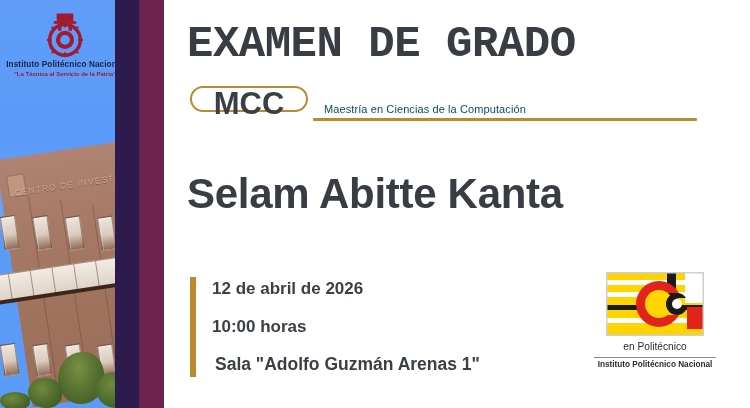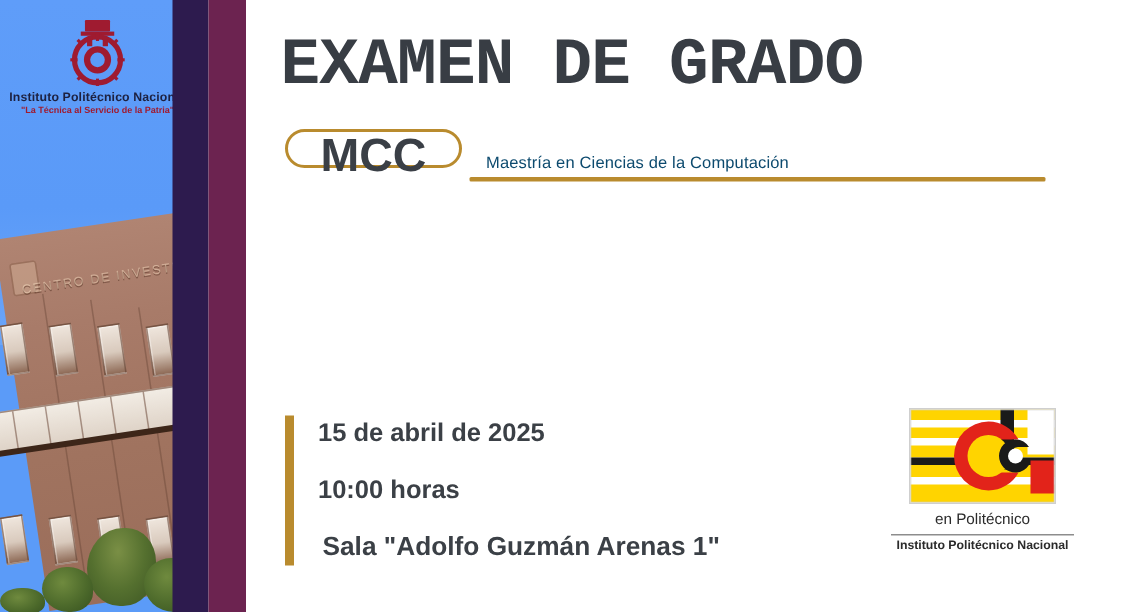--- a/index.html
+++ b/index.html
@@ -409,25 +409,26 @@
 
     <div class="title">EXAMEN DE GRADO</div>
 
     <div class="mcc-badge">
       <span>MCC</span>
     </div>
 
     <div class="subtitle">Maestría en Ciencias de la Computación</div>
     <div class="gold-rule"></div>
 
+    <div class="student-name">Selam Abitte Kanta</div>
 
     <div class="details">
       <div class="details-bar"></div>
       <div class="details-list">
-        <div class="detail-line l1">15 de abril de 2025</div>
+        <div class="detail-line l1">12 de abril de 2026</div>
         <div class="detail-line l2">10:00 horas</div>
         <div class="detail-line l3">Sala "Adolfo Guzmán Arenas 1"</div>
       </div>
     </div>
 
     <div class="cic-logo">
       <svg class="cic-mark" viewBox="0 0 96 62">
         <rect x="0" y="0" width="96" height="62" fill="#ffffff"></rect>
 
         <rect x="0" y="0" width="96" height="7" fill="#ffd400"></rect>

